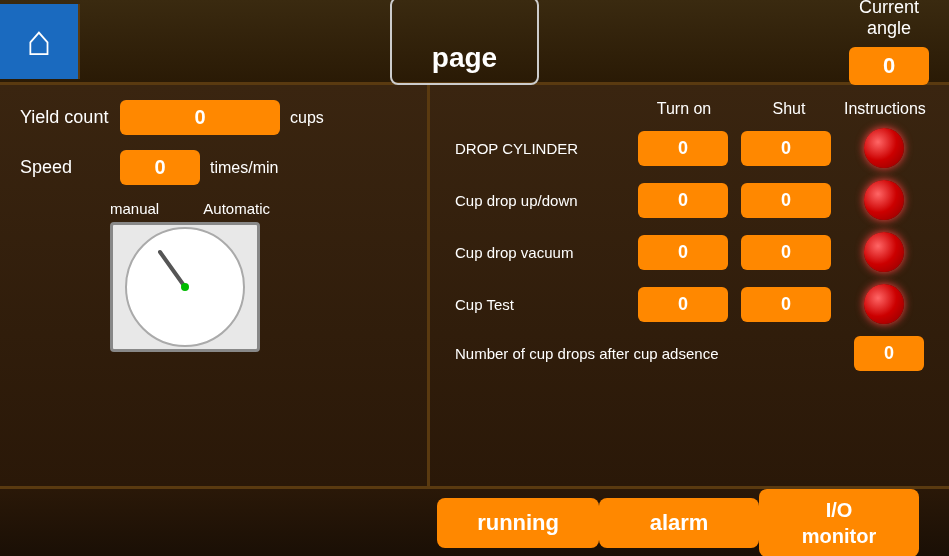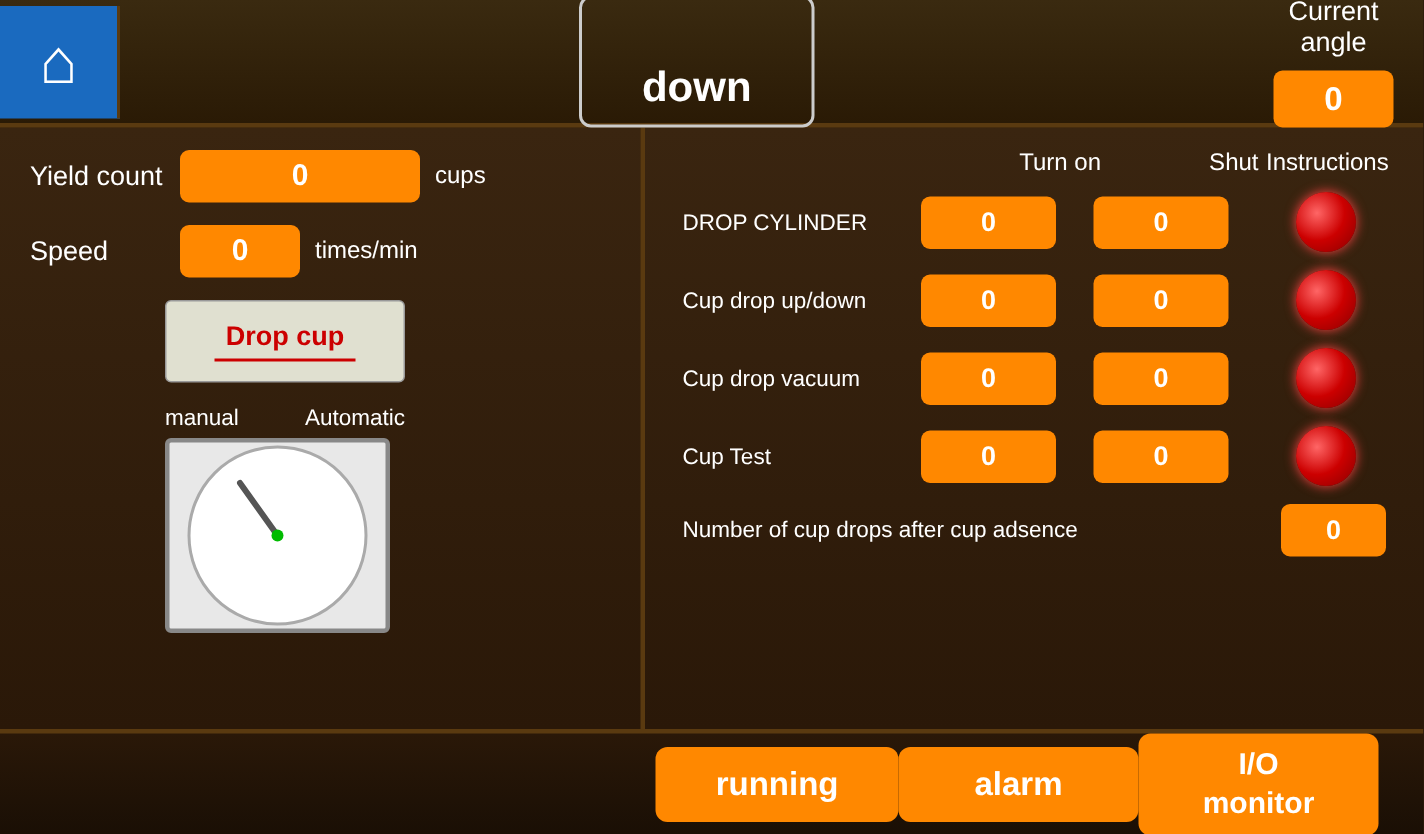--- a/index.html
+++ b/index.html
@@ -196,28 +196,28 @@
     .table-header {
       display: grid;
       grid-template-columns: 1fr 100px 100px 80px;
       gap: 5px;
       margin-bottom: 10px;
       padding: 0 10px;
     }
     .th {
       color: white;
       font-size: 16px;
-      text-align: right;
+      text-align: center;
     }
     .th:first-child { text-align: left; }
 
     .table-row {
       display: grid;
       grid-template-columns: 1fr 100px 100px 80px;
-      gap: 15px;
+      gap: 3px;
       align-items: center;
       margin-bottom: 12px;
       padding: 0 10px;
     }
     .row-name {
       color: white;
       font-size: 15px;
     }
     .orange-btn {
       background: #f80;
@@ -305,21 +305,21 @@
 <body>
 
 <div class="header">
   <div class="home-btn">
     <span class="home-icon">⌂</span>
   </div>
   <div class="page-title-box">
     <div class="page-title-border">
       <div class="page-title">
         <br>
-        <span>down</span>
+        <span>page</span>
       </div>
     </div>
   </div>
   <div class="angle-section">
     <div class="angle-label">Current<br>angle</div>
     <div class="angle-value">0</div>
   </div>
 </div>
 
 <div class="main">
@@ -331,24 +331,20 @@
       <input class="orange-input yield-input" value="0" readonly="" style="">
       <div class="unit-label">cups</div>
     </div>
 
     <div class="row">
       <div class="row-label">Speed</div>
       <input class="orange-input speed-input" value="0" readonly="" style="">
       <div class="unit-label">times/min</div>
     </div>
 
-    <div class="drop-cup-btn">
-      <span class="drop-cup-text">Drop cup</span>
-      <div class="drop-cup-underline"></div>
-    </div>
 
     <div class="dial-container">
       <div class="mode-labels">
         <span class="mode-label">manual</span>
         <span class="mode-label">Automatic</span>
       </div>
       <div class="dial-wrapper">
         <div class="dial-circle">
           <svg width="110" height="110" viewBox="0 0 110 110">
 

